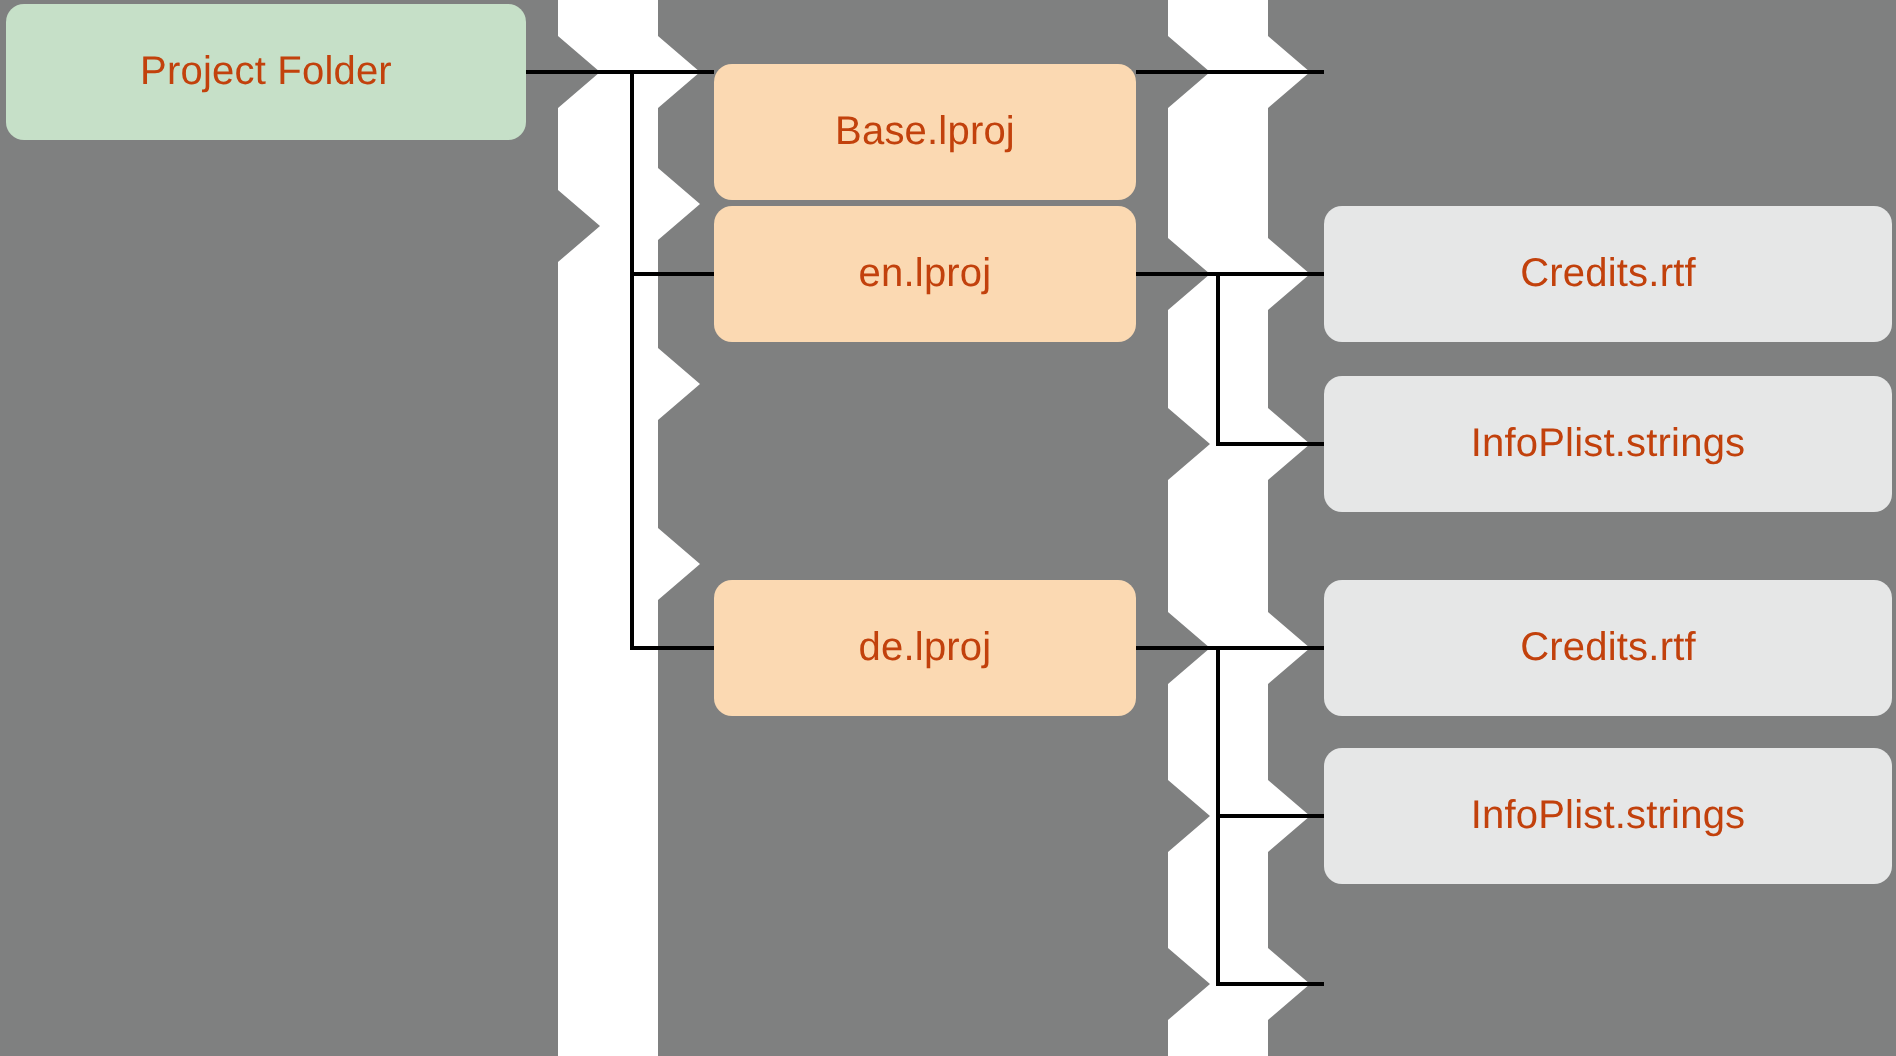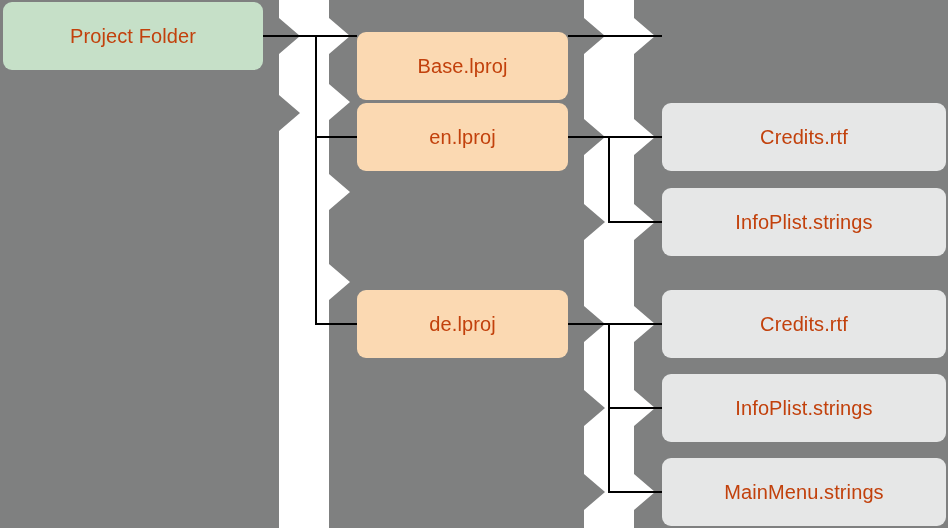--- a/index.html
+++ b/index.html
@@ -112,23 +112,20 @@
   </div>
   <div class="node node-file" style="left:662px; top:188px; width:284px; height:68px;">
     <span>InfoPlist.strings</span>
   </div>
   <div class="node node-file" style="left:662px; top:290px; width:284px; height:68px;">
     <span>Credits.rtf</span>
   </div>
   <div class="node node-file" style="left:662px; top:374px; width:284px; height:68px;">
     <span>InfoPlist.strings</span>
   </div>
-  <div class="node node-file" style="left:662px; top:458px; width:284px; height:68px;">
-    <span>MainMenu.strings</span>
-  </div>
 
   <svg id="edge-layer" viewBox="0 0 948 528">
       <path d="M 263 36 L 357 36" fill="none" stroke="#000000" stroke-width="2"></path>
       <path d="M 263 36 L 316 36 L 316 137 L 357 137" fill="none" stroke="#000000" stroke-width="2"></path>
       <path d="M 263 36 L 316 36 L 316 324 L 357 324" fill="none" stroke="#000000" stroke-width="2"></path>
       <path d="M 568 36 L 662 36" fill="none" stroke="#000000" stroke-width="2"></path>
       <path d="M 568 137 L 662 137" fill="none" stroke="#000000" stroke-width="2"></path>
       <path d="M 568 137 L 609 137 L 609 222 L 662 222" fill="none" stroke="#000000" stroke-width="2"></path>
       <path d="M 568 324 L 662 324" fill="none" stroke="#000000" stroke-width="2"></path>
       <path d="M 568 324 L 609 324 L 609 408 L 662 408" fill="none" stroke="#000000" stroke-width="2"></path>

